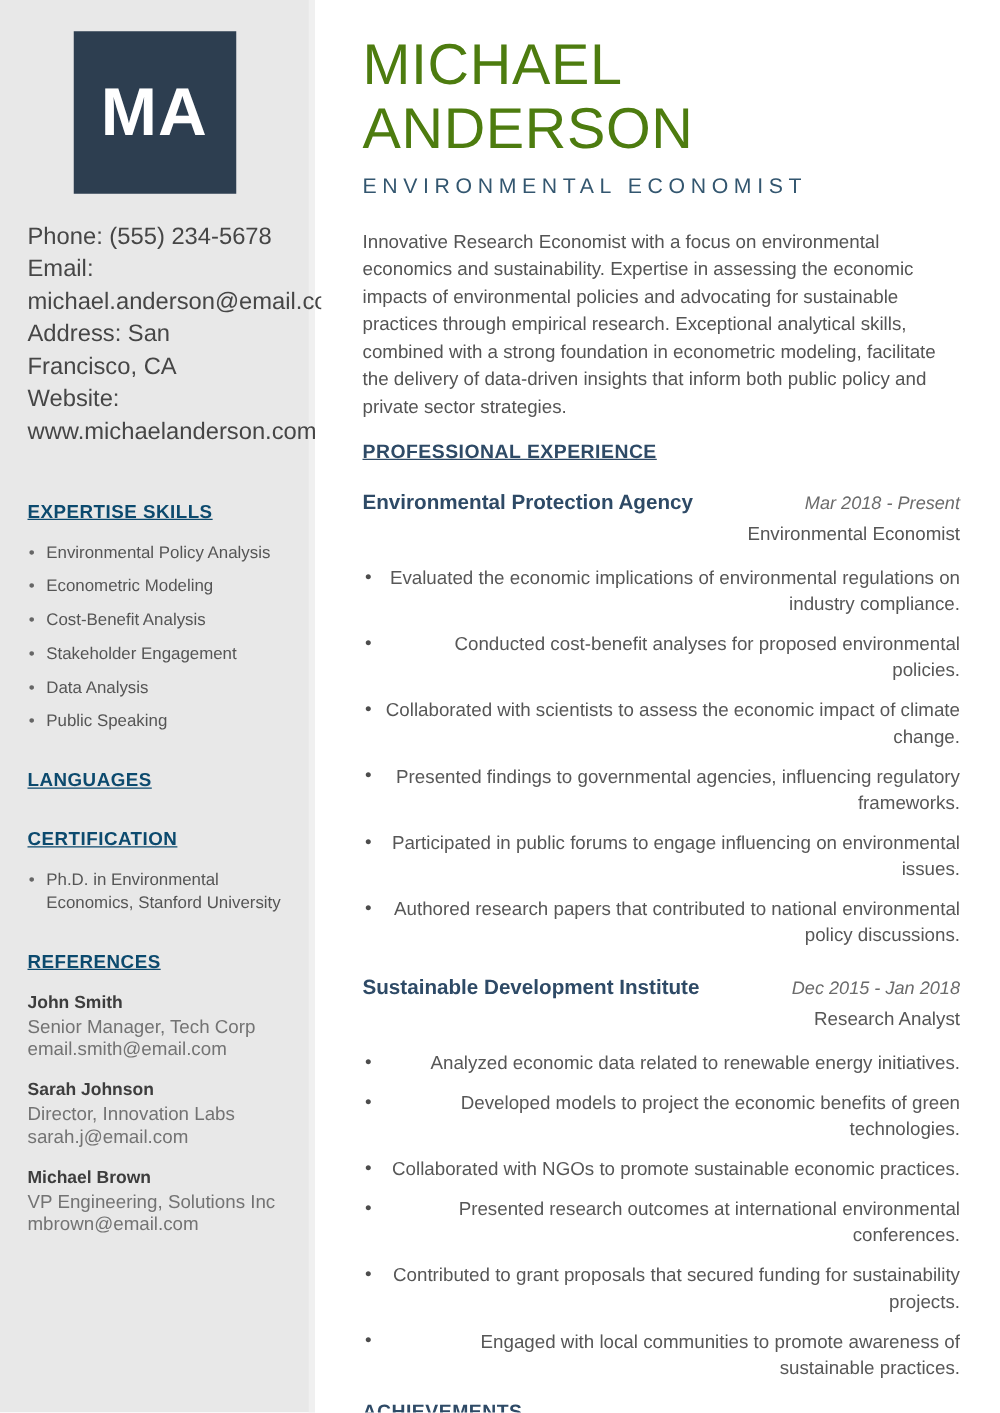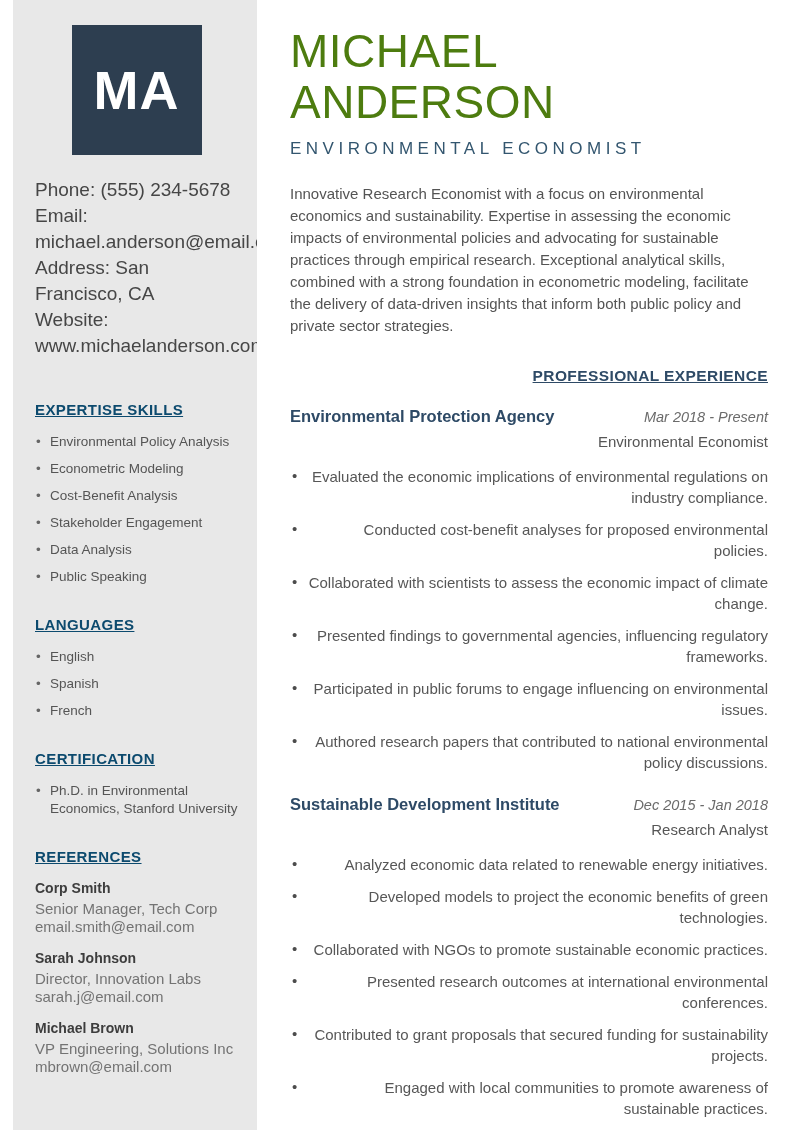--- a/index.html
+++ b/index.html
@@ -7,21 +7,21 @@
   body {
     width: 800px; height: 1130px;
     font-family: "Liberation Sans", sans-serif;
     position: relative;
     overflow: hidden;
   }
   .page { width: 800px; height: 1130px; position: relative; background: #ffffff; }
 
   
   .sidebar {
-    position: absolute; left: 13px; top: 0; bottom: 0;
+    position: absolute; left: 0; top: 0; bottom: 0;
     width: 252px;
     background: #e8e8e8;
     border-right: 5px solid #f0f0f0;
     padding: 25px 22px 20px 22px;
   }
   .avatar {
     width: 130px; height: 130px;
     background: #2d3e50;
     margin: 0 auto;
     display: flex; align-items: center; justify-content: center;
@@ -68,22 +68,21 @@
     font-size: 17px; color: #33566f; letter-spacing: 4.5px;
     margin-top: 12px;
   }
   .summary {
     font-size: 15px; color: #545454; line-height: 22px;
     margin-top: 24px;
   }
   .main-heading {
     font-size: 15.5px; font-weight: bold; color: #2e4a66;
     text-decoration: underline; letter-spacing: 0.4px;
-    margin-top: 30px;
-    text-align: right;
+    margin-top: 16px;
   }
   .job { margin-top: 22px; text-align: right; }
   .job-head { display: flex; justify-content: space-between; align-items: baseline; }
   .company { font-size: 16.5px; font-weight: bold; color: #2e4a66; }
   .dates { font-size: 14.5px; font-style: italic; color: #6b6b6b; white-space: nowrap; }
   .role { font-size: 15px; color: #565656; margin-top: 7px; }
   .bullets { list-style: none; margin-top: 16px; }
   .bullets li {
     position: relative; padding-left: 17px;
     font-size: 15px; color: #575757; line-height: 21px;
@@ -119,39 +118,34 @@
         <li>Econometric Modeling</li>
         <li>Cost-Benefit Analysis</li>
         <li>Stakeholder Engagement</li>
         <li>Data Analysis</li>
         <li>Public Speaking</li>
       </ul>
     </section>
 
     <section class="side-section">
       <h2 class="side-heading">LANGUAGES</h2>
-      <ul class="side-list">
-        <li>English</li>
-        <li>Spanish</li>
-        <li>French</li>
-      </ul>
     </section>
 
     <section class="side-section">
       <h2 class="side-heading">CERTIFICATION</h2>
       <ul class="side-list">
         <li>Ph.D. in Environmental Economics, Stanford University</li>
       </ul>
     </section>
 
     <section class="side-section">
       <h2 class="side-heading">REFERENCES</h2>
 
       <div class="ref-person">
-        <div class="ref-name">Corp Smith</div>
+        <div class="ref-name">John Smith</div>
         <div class="ref-role">Senior Manager, Tech Corp</div>
         <div class="ref-email">email.smith@email.com</div>
       </div>
       <div class="ref-person">
         <div class="ref-name">Sarah Johnson</div>
         <div class="ref-role">Director, Innovation Labs</div>
         <div class="ref-email">sarah.j@email.com</div>
       </div>
       <div class="ref-person">
         <div class="ref-name">Michael Brown</div>

